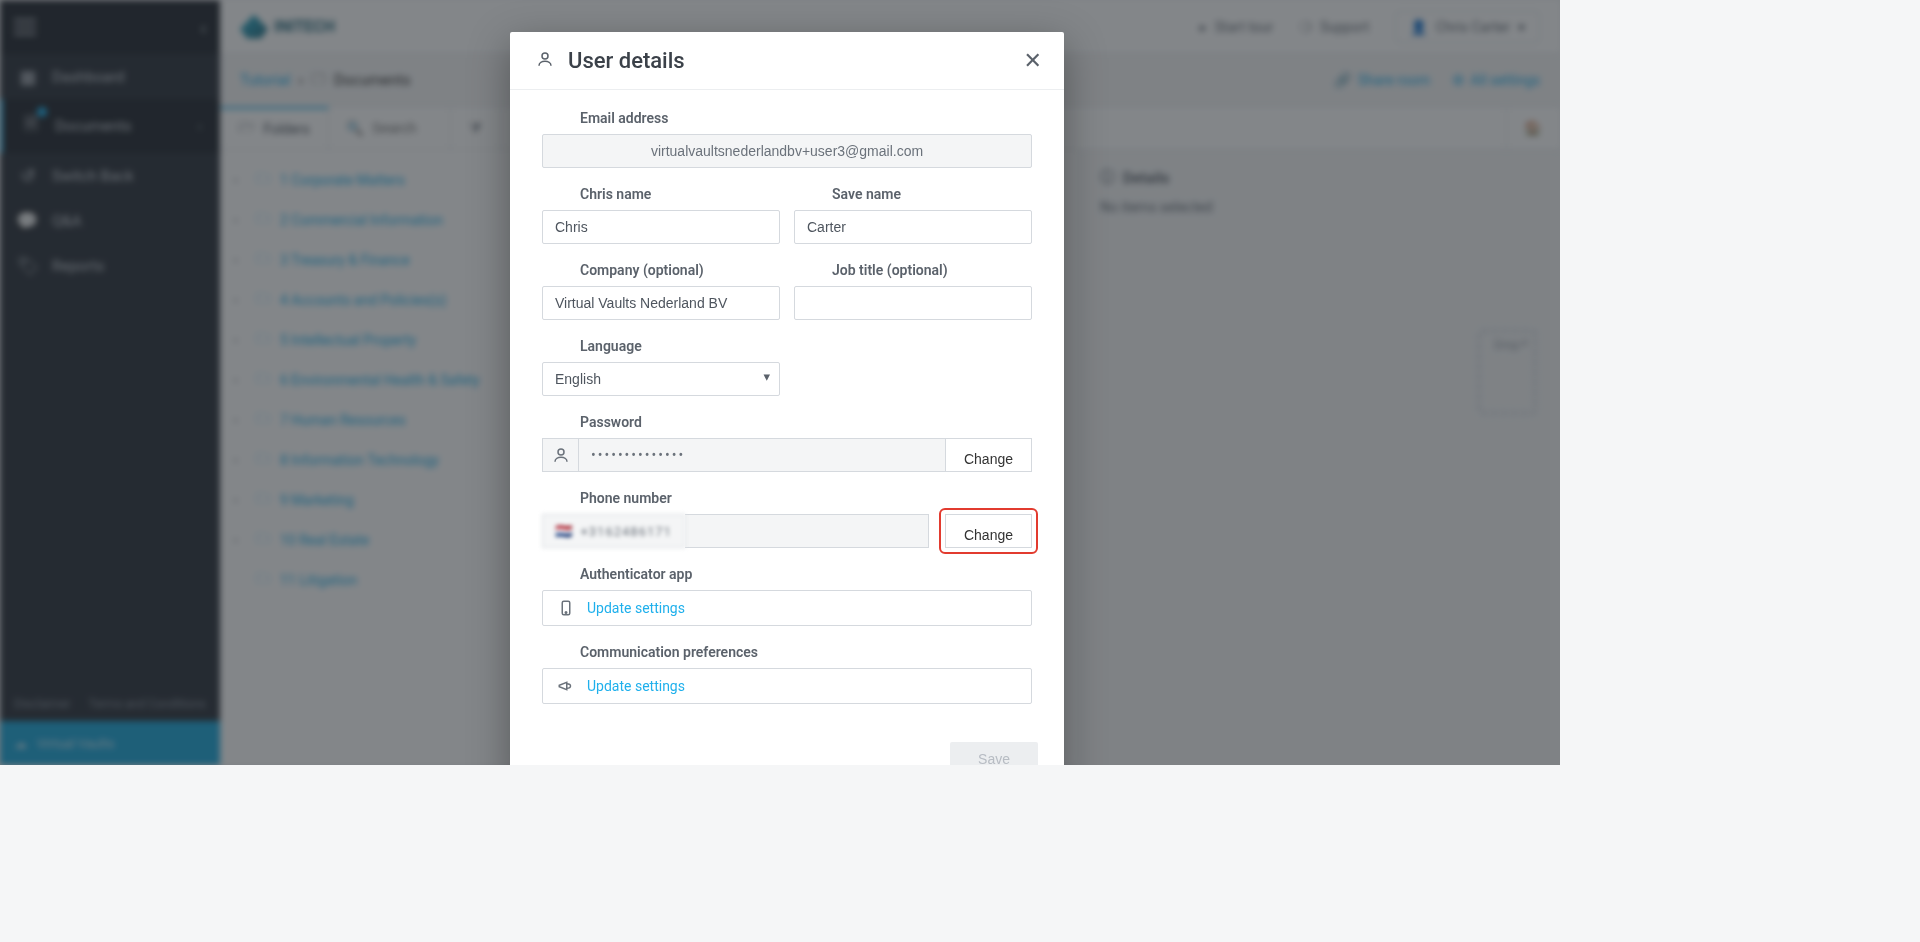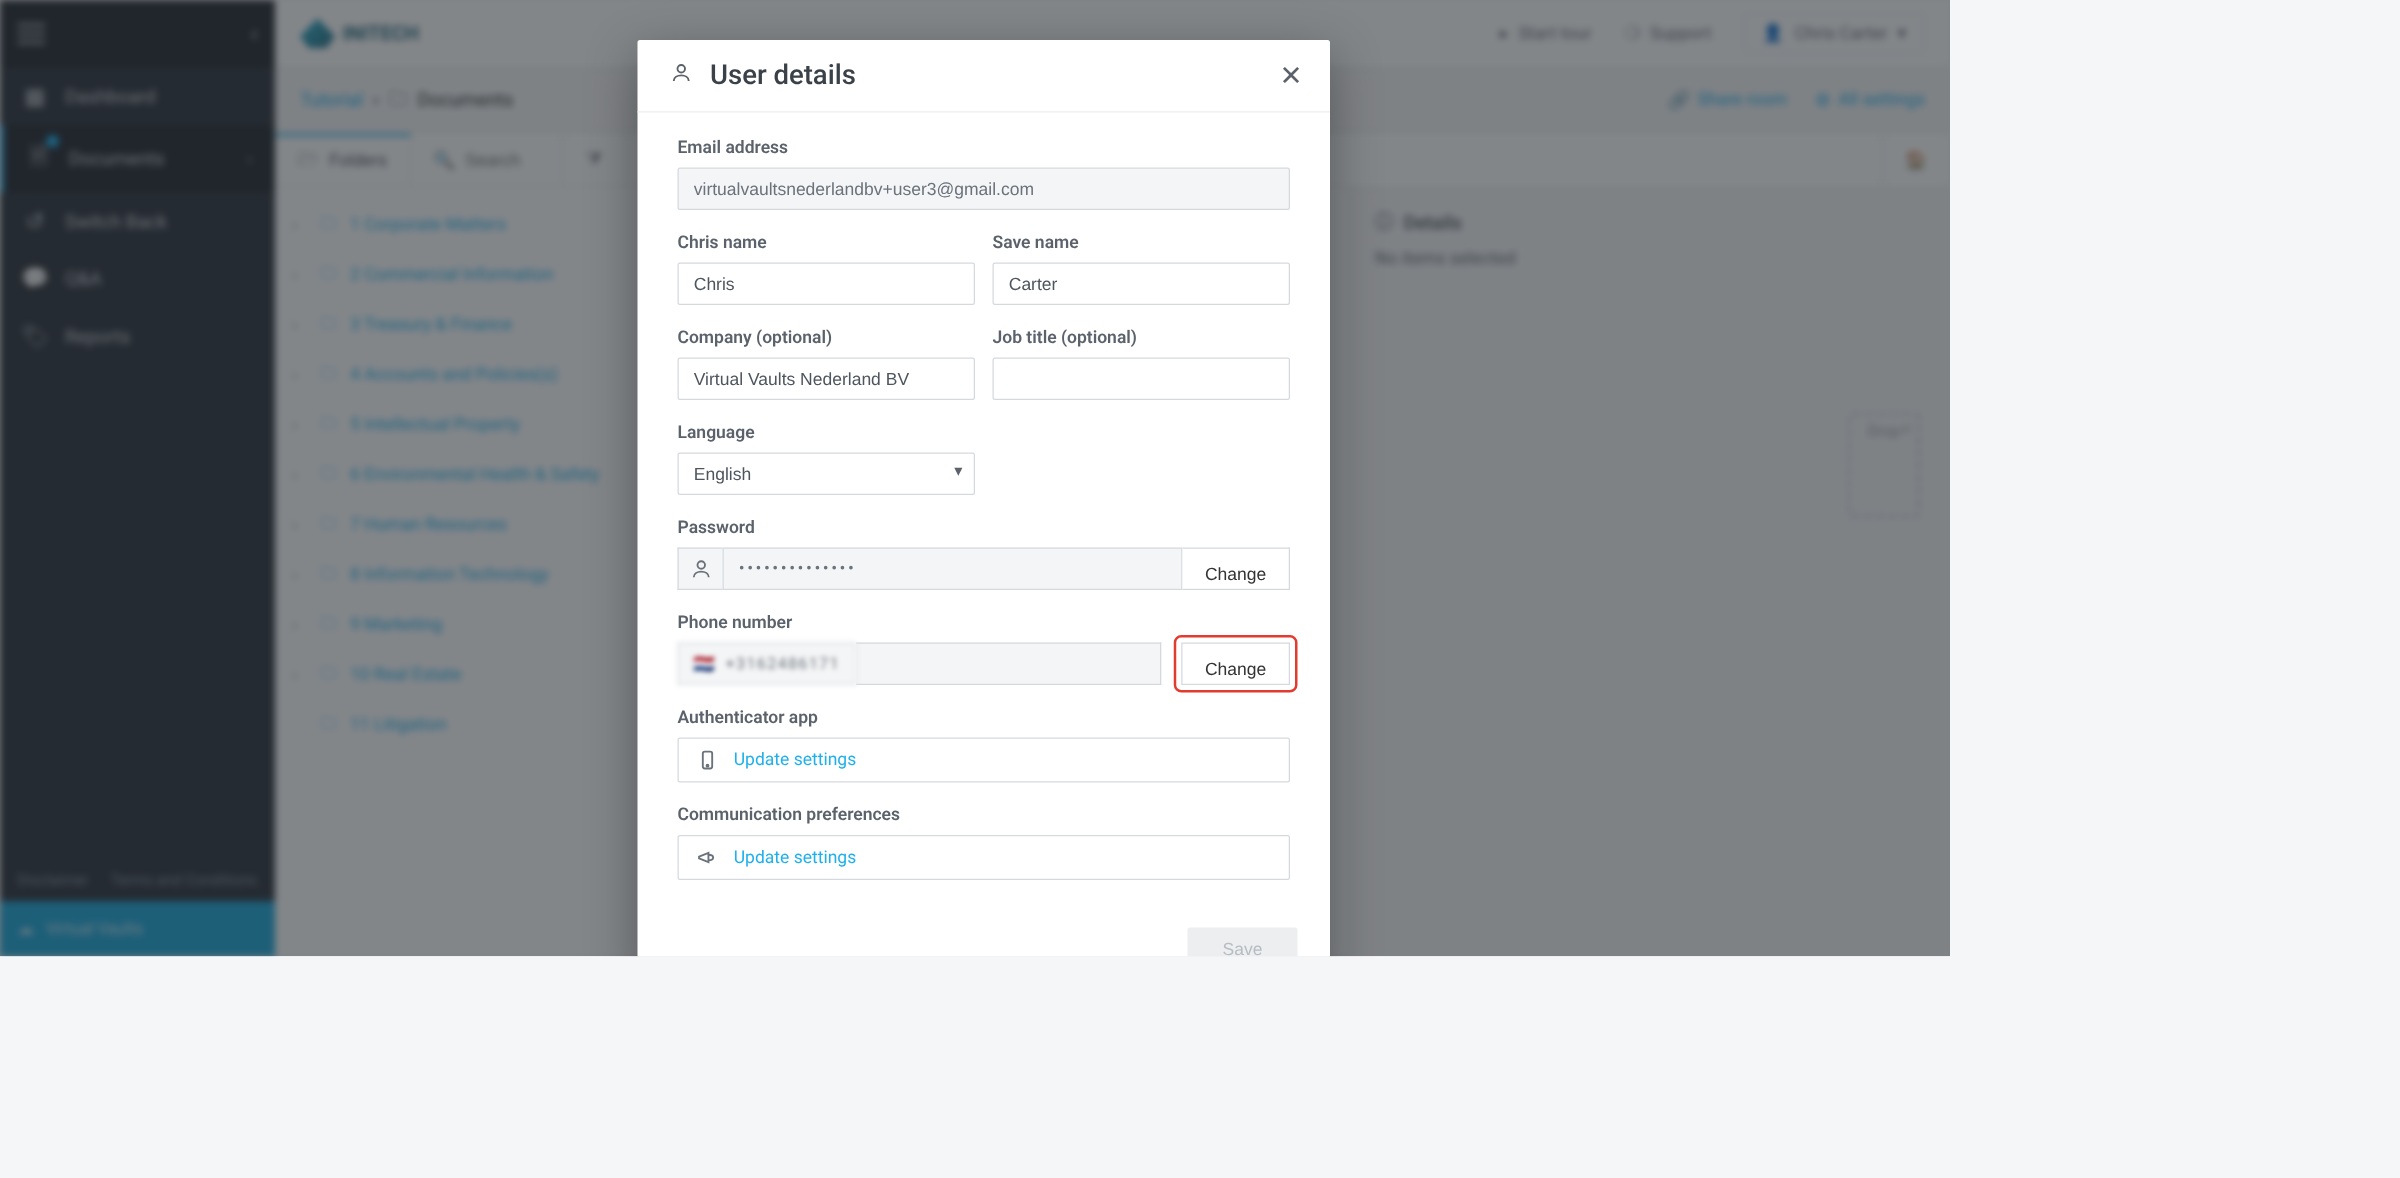--- a/index.html
+++ b/index.html
@@ -89,26 +89,26 @@
     border-radius:2px;
     display:flex; flex-direction:column;
   }
   .modal-header {
     height:58px; display:flex; align-items:center; justify-content:space-between;
     padding:0 22px 0 26px; border-bottom:1px solid #eceef0;
   }
   .modal-title { display:flex; align-items:center; gap:14px; font-size:22px; font-weight:500; color:#3b4149; }
   .modal-close { font-size:22px; color:#5b626b; cursor:pointer; background:none; border:none; }
   .modal-body { padding:20px 32px 8px; overflow:auto; }
-  .field-label { font-size:14px; font-weight:600; color:#5b626b; margin-bottom:8px; }
+  .field-label { font-size:14px; font-weight:600; color:#5b626b; margin-bottom:8px;margin-left:38px; }
   .input {
     width:100%; height:34px; border:1px solid #d5d9de; border-radius:2px;
     padding:0 12px; font-size:14px; color:#4e555e; background:#fff;
   }
-  .input[disabled], .input.readonly { background:#f4f5f6; color:#6b727b; }
+  .input[disabled], .input.readonly { background:#f4f5f6; color:#6b727b;text-align:center; }
   .select { appearance:none; background:#fff; }
   .select-wrap { position:relative; }
   .select-wrap::after { content:"▾"; position:absolute; right:10px; top:7px; color:#5b626b; font-size:13px; pointer-events:none; }
   .row { display:flex; gap:14px; }
   .col { flex:1; }
   .group { margin-bottom:18px; }
 
   .combo { display:flex; }
   .combo .left-ico { width:36px; height:34px; border:1px solid #d5d9de; border-right:none; background:#f4f5f6; display:flex; align-items:center; justify-content:center; color:#6b727b; }
   .combo .combo-input { flex:1; height:34px; border:1px solid #d5d9de; border-left:1px solid #d5d9de; background:#f4f5f6; padding:0 12px; color:#6b727b; font-size:14px; display:flex; align-items:center; letter-spacing:2px; }

